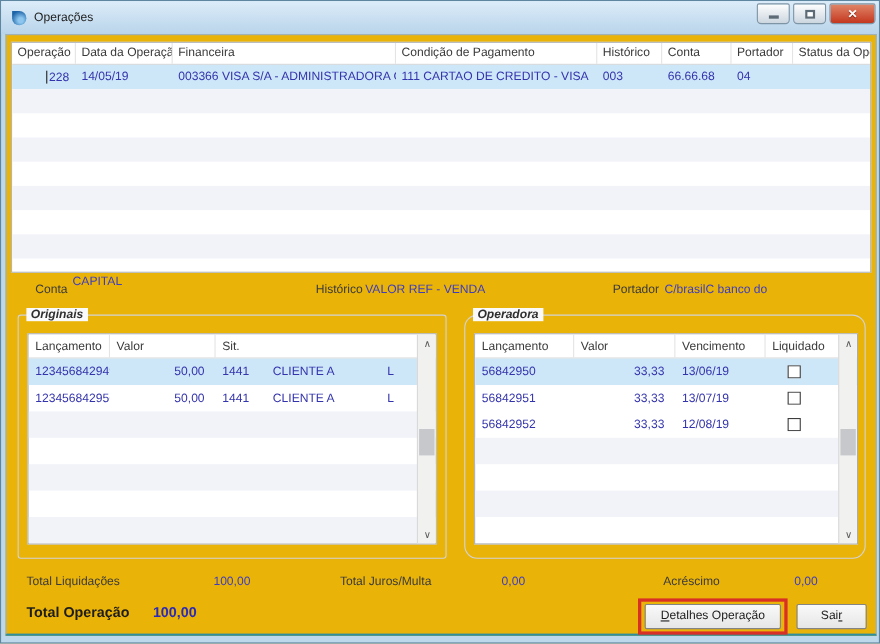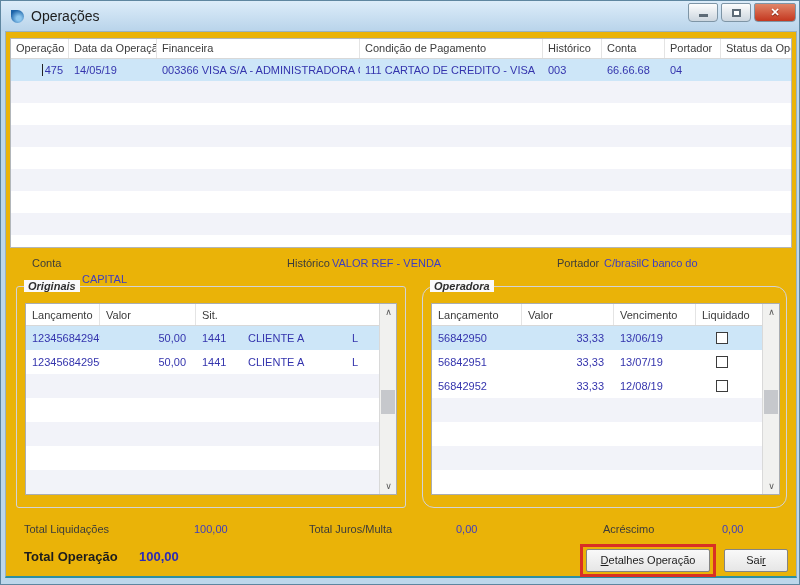--- a/index.html
+++ b/index.html
@@ -8,21 +8,21 @@
 
   .window { position:relative; width:800px; height:585px;
     background:#bdd7eb; border:1px solid #5e86a0; overflow:hidden; }
 
   
   .titlebar { position:absolute; left:0; top:0; width:100%; height:30px;
     background:linear-gradient(#dcecf9,#b9d4ea); display:flex; align-items:center; }
   .app-icon { width:13px; height:13px; margin:0 7px 0 10px;
     background:radial-gradient(circle at 60% 65%, #8cc6ee 20%, #1c63a8 75%);
     border-radius:0 50% 50% 50%; }
-  .title-text { color:#1d1d1d; font-size:14px; }
+  .title-text { color:#1d1d1d; font-size:11px; }
   .win-controls { position:absolute; right:3px; top:2px; display:flex; gap:3px; }
   .win-btn { width:30px; height:19px; border:1px solid #7e95a6; border-radius:2px 2px 4px 4px;
     background:linear-gradient(#fdfdfd,#ccd6df); display:flex; align-items:center; justify-content:center; }
   .win-btn.close { width:42px; background:linear-gradient(#e08568,#c4371f); }
   .glyph-min { width:9px; height:3px; background:#5d6b77; margin-top:6px; }
   .glyph-max { width:9px; height:8px; border:2px solid #5d6b77; background:#fff; }
   .glyph-close { color:#fff; font-weight:bold; font-size:11px; text-shadow:0 1px 1px #7c1d0d; }
 
   
   .content { position:absolute; left:4px; top:30px; width:792px; height:547px;
@@ -118,41 +118,41 @@
         <div class="hc c0" style="text-align:left; padding-right:0;">Operação</div>
         <div class="hc c1">Data da Operação</div>
         <div class="hc c2">Financeira</div>
         <div class="hc c3">Condição de Pagamento</div>
         <div class="hc c4">Histórico</div>
         <div class="hc c5">Conta</div>
         <div class="hc c6">Portador</div>
         <div class="hc c7" style="border-right:none;">Status da Operação</div>
       </div>
       <div class="grid-row selected">
-        <div class="gc c0"><span class="caret"></span><span>475</span></div>
+        <div class="gc c0"><span class="caret"></span><span>228</span></div>
         <div class="gc c1">14/05/19</div>
         <div class="gc c2">003366  VISA S/A - ADMINISTRADORA CARTAO</div>
         <div class="gc c3">111  CARTAO DE CREDITO - VISA</div>
         <div class="gc c4">003</div>
         <div class="gc c5">66.66.68</div>
         <div class="gc c6">04</div>
         <div class="gc c7"></div>
       </div>
       <div class="grid-row stripe"></div>
       <div class="grid-row"></div>
       <div class="grid-row stripe"></div>
       <div class="grid-row"></div>
       <div class="grid-row stripe"></div>
       <div class="grid-row"></div>
       <div class="grid-row stripe"></div>
       <div class="grid-row"></div>
     </div>
 
     <span class="info-label" style="left:26px; top:225px;">Conta</span>
-    <span class="info-value" style="left:60px; top:241px;margin-left:16px;">CAPITAL</span>
+    <span class="info-value" style="left:60px; top:218px;">CAPITAL</span>
     <span class="info-label" style="left:281px; top:225px;">Histórico</span>
     <span class="info-value" style="left:326px; top:225px;">VALOR REF - VENDA</span>
     <span class="info-label" style="left:551px; top:225px;">Portador</span>
     <span class="info-value" style="left:598px; top:225px;">C/brasilC banco do</span>
 
     <div class="groupbox" style="left:10px; top:254px; width:390px; height:222px;">
       <span class="group-title">Originais</span>
       <div class="subtable" style="width:372px; height:192px;">
         <div class="st-header">
           <div class="hc o0">Lançamento</div>

